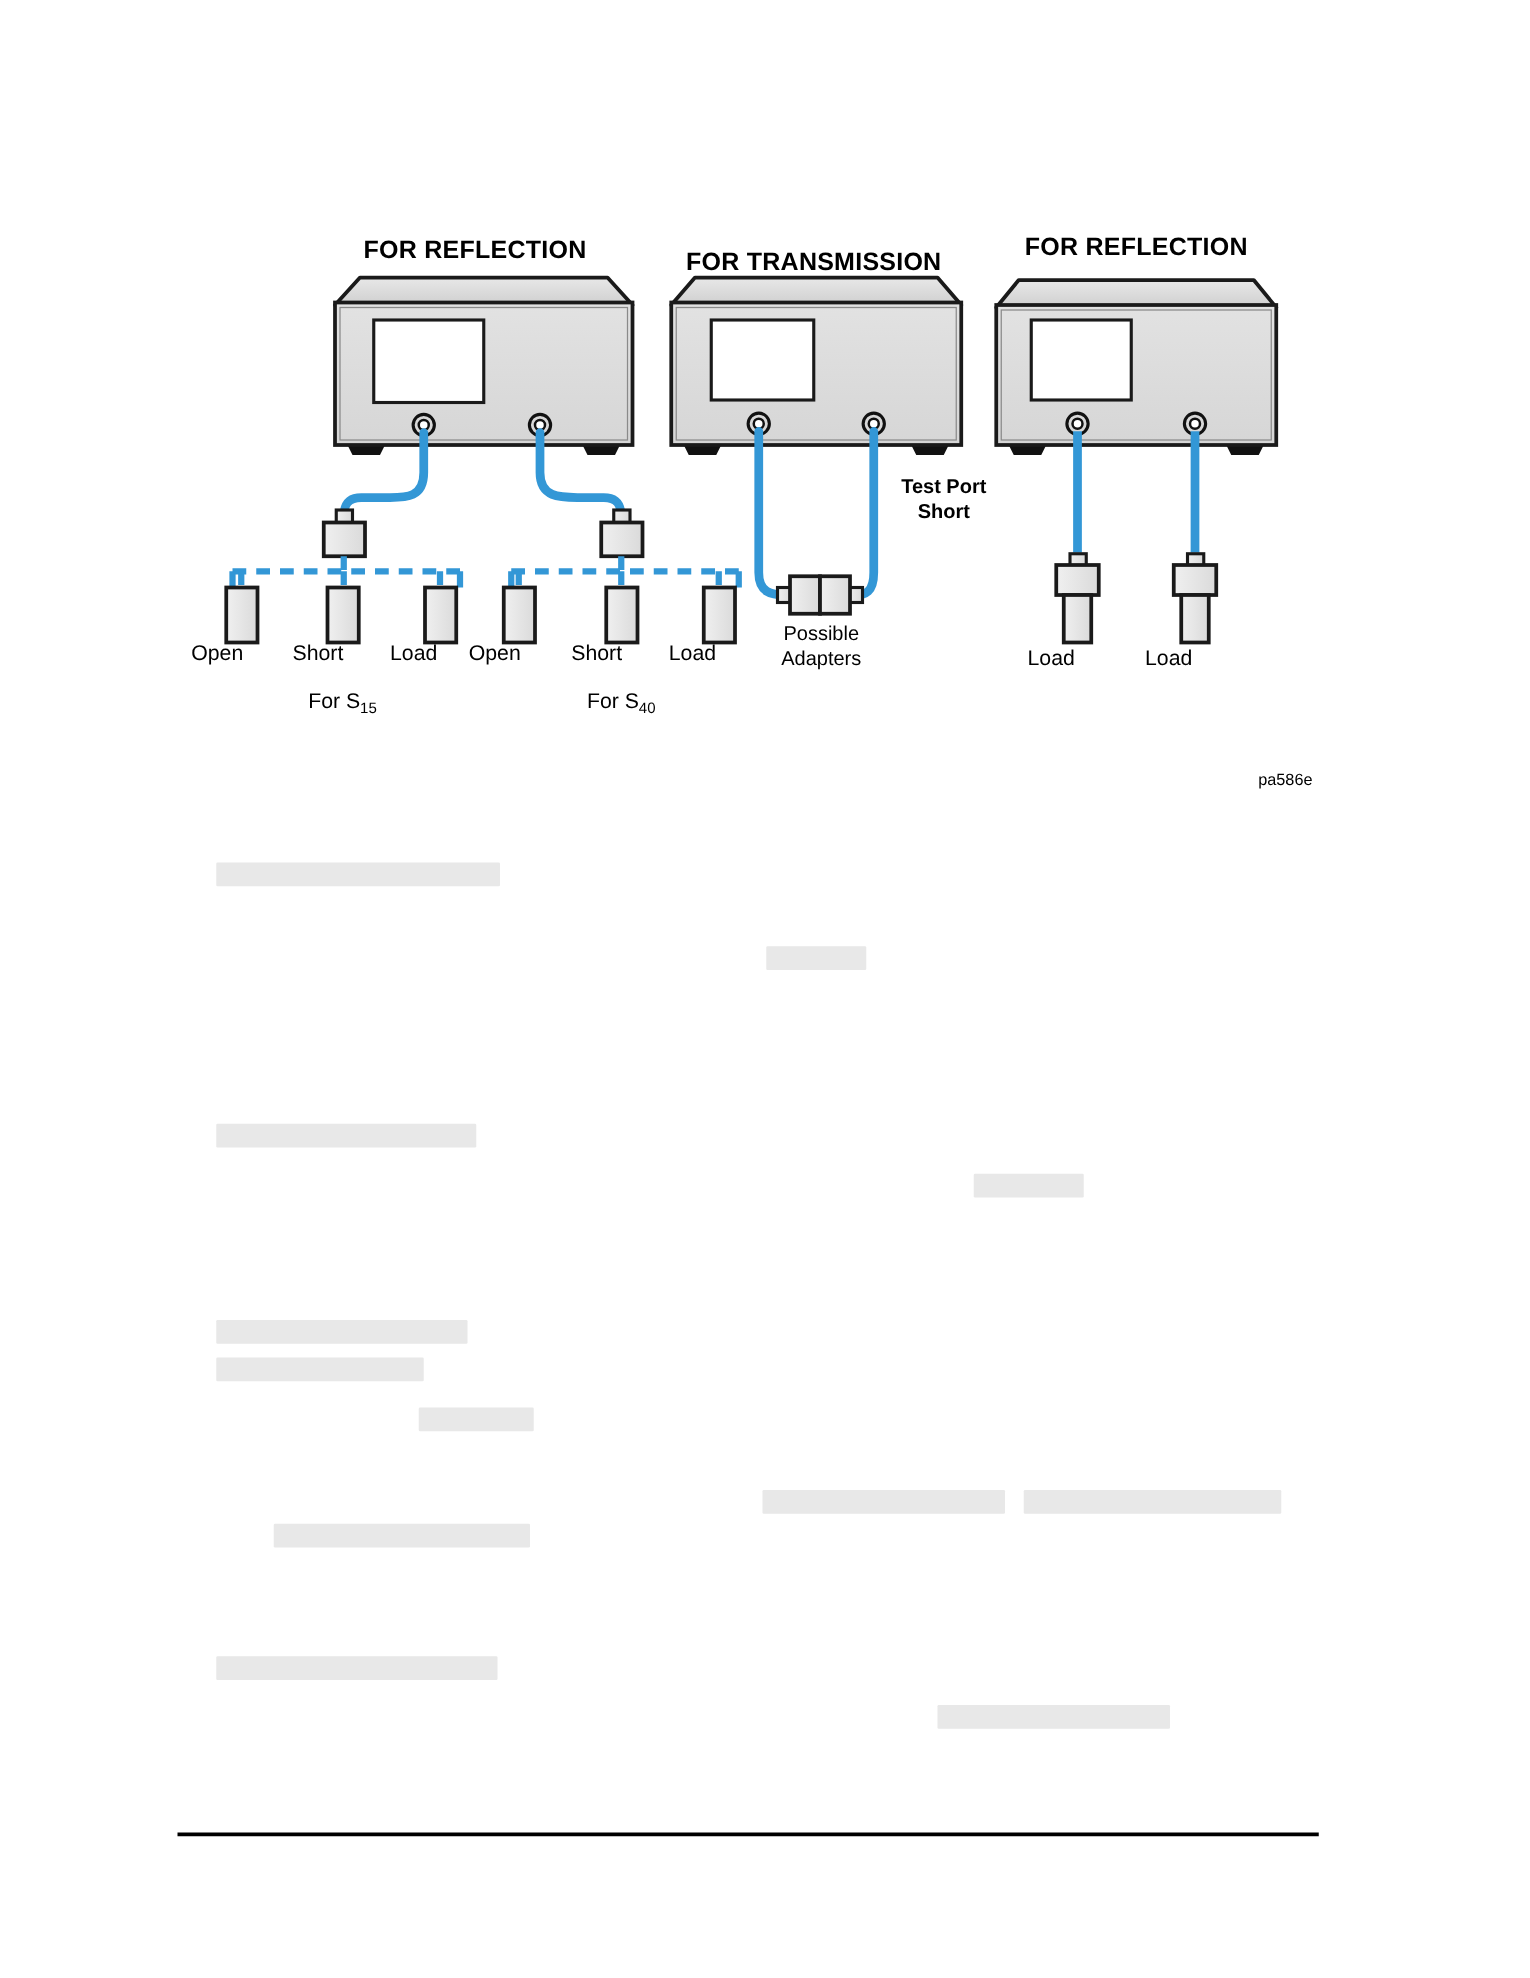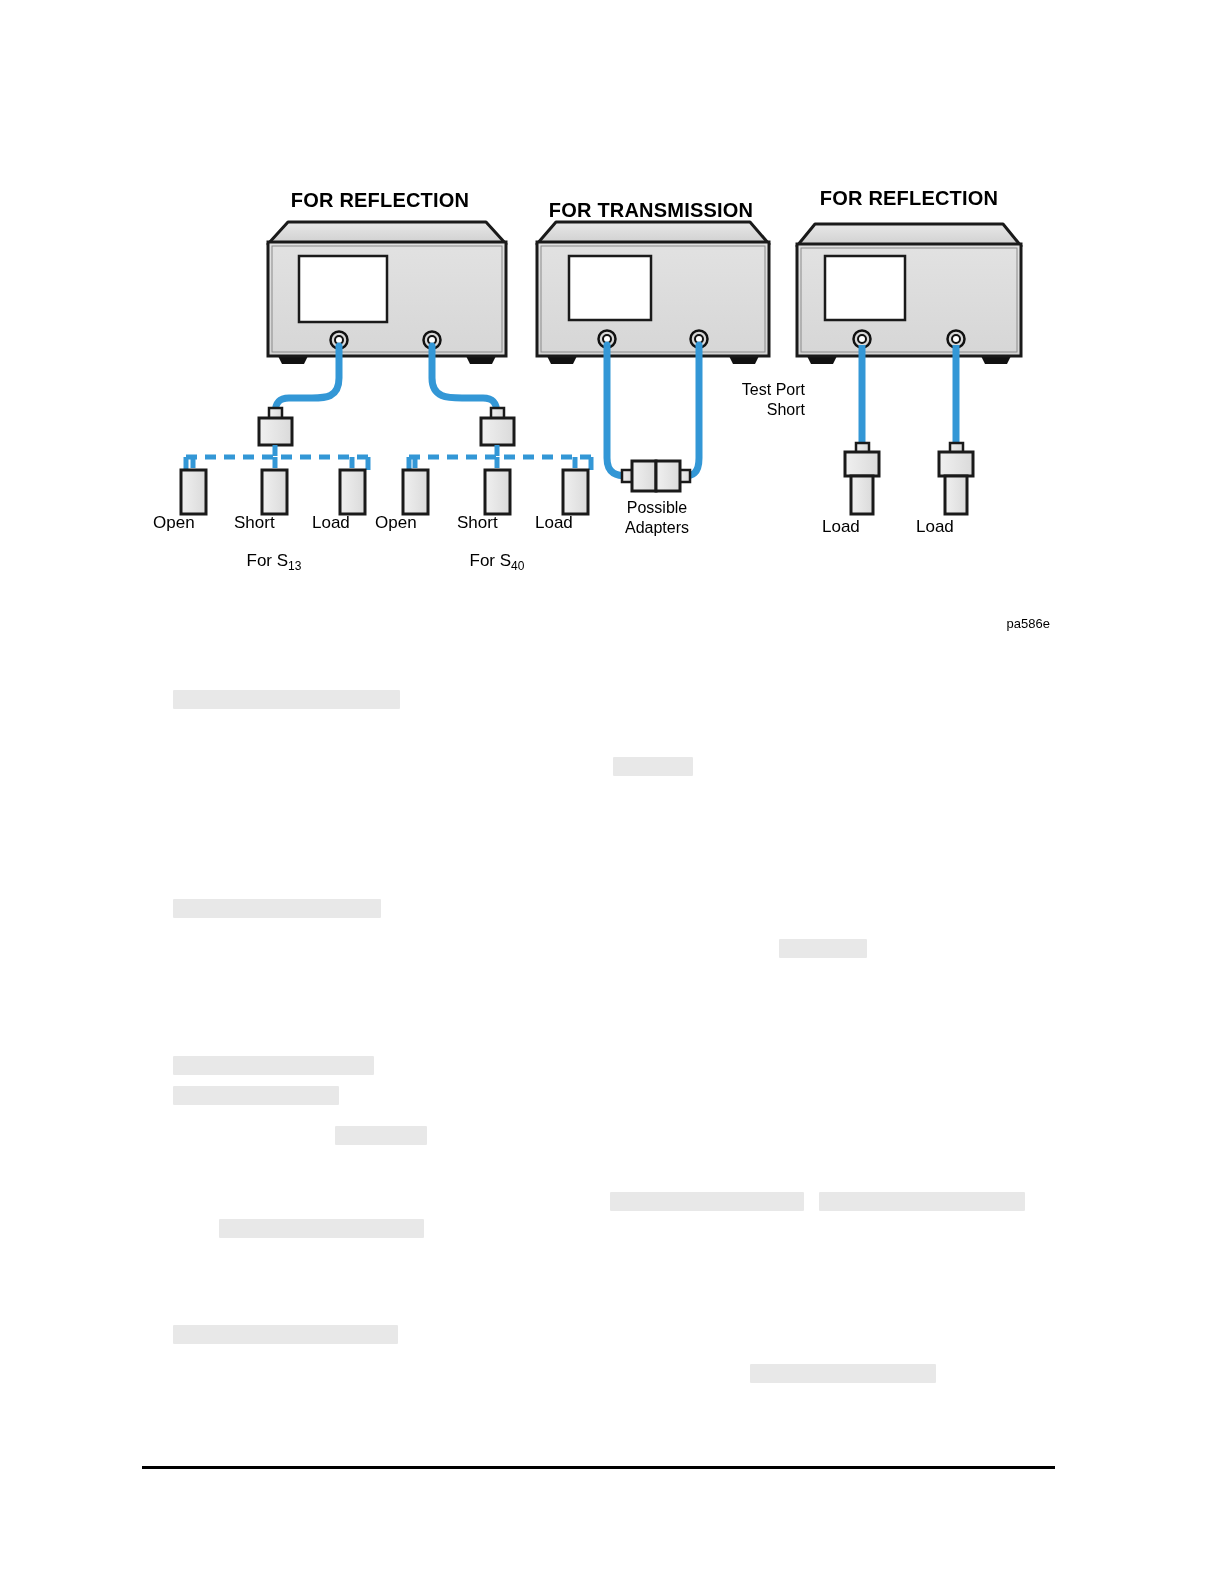--- a/index.html
+++ b/index.html
@@ -258,24 +258,24 @@
     <div class="fig-label section-title" style="left:789px; top:187px; width:240px;">FOR REFLECTION</div>
 
     <div class="fig-label std-label" style="left:153px; top:513px; width:80px;">Open</div>
     <div class="fig-label std-label" style="left:234px; top:513px; width:80px;">Short</div>
     <div class="fig-label std-label" style="left:312px; top:513px; width:80px;">Load</div>
 
     <div class="fig-label std-label" style="left:375px; top:513px; width:80px;">Open</div>
     <div class="fig-label std-label" style="left:457px; top:513px; width:80px;">Short</div>
     <div class="fig-label std-label" style="left:535px; top:513px; width:80px;">Load</div>
 
-    <div class="fig-label for-s" style="left:214px; top:551px; width:120px;"><span>For S</span><sub>13</sub></div>
+    <div class="fig-label for-s" style="left:214px; top:551px; width:120px;"><span>For S</span><sub>15</sub></div>
     <div class="fig-label for-s" style="left:437px; top:551px; width:120px;"><span>For S</span><sub>40</sub></div>
 
-    <div class="fig-label multi-label" style="left:705px; top:380px; width:100px; text-align:right;">
+    <div class="fig-label multi-label" style="left:705px; top:380px; width:100px; text-align:center;font-weight:bold;">
       <div>Test Port</div>
       <div>Short</div>
     </div>
 
     <div class="fig-label multi-label" style="left:597px; top:498px; width:120px;">
       <div>Possible</div>
       <div>Adapters</div>
     </div>
 
     <div class="fig-label std-label" style="left:822px; top:517px; width:80px;">Load</div>

